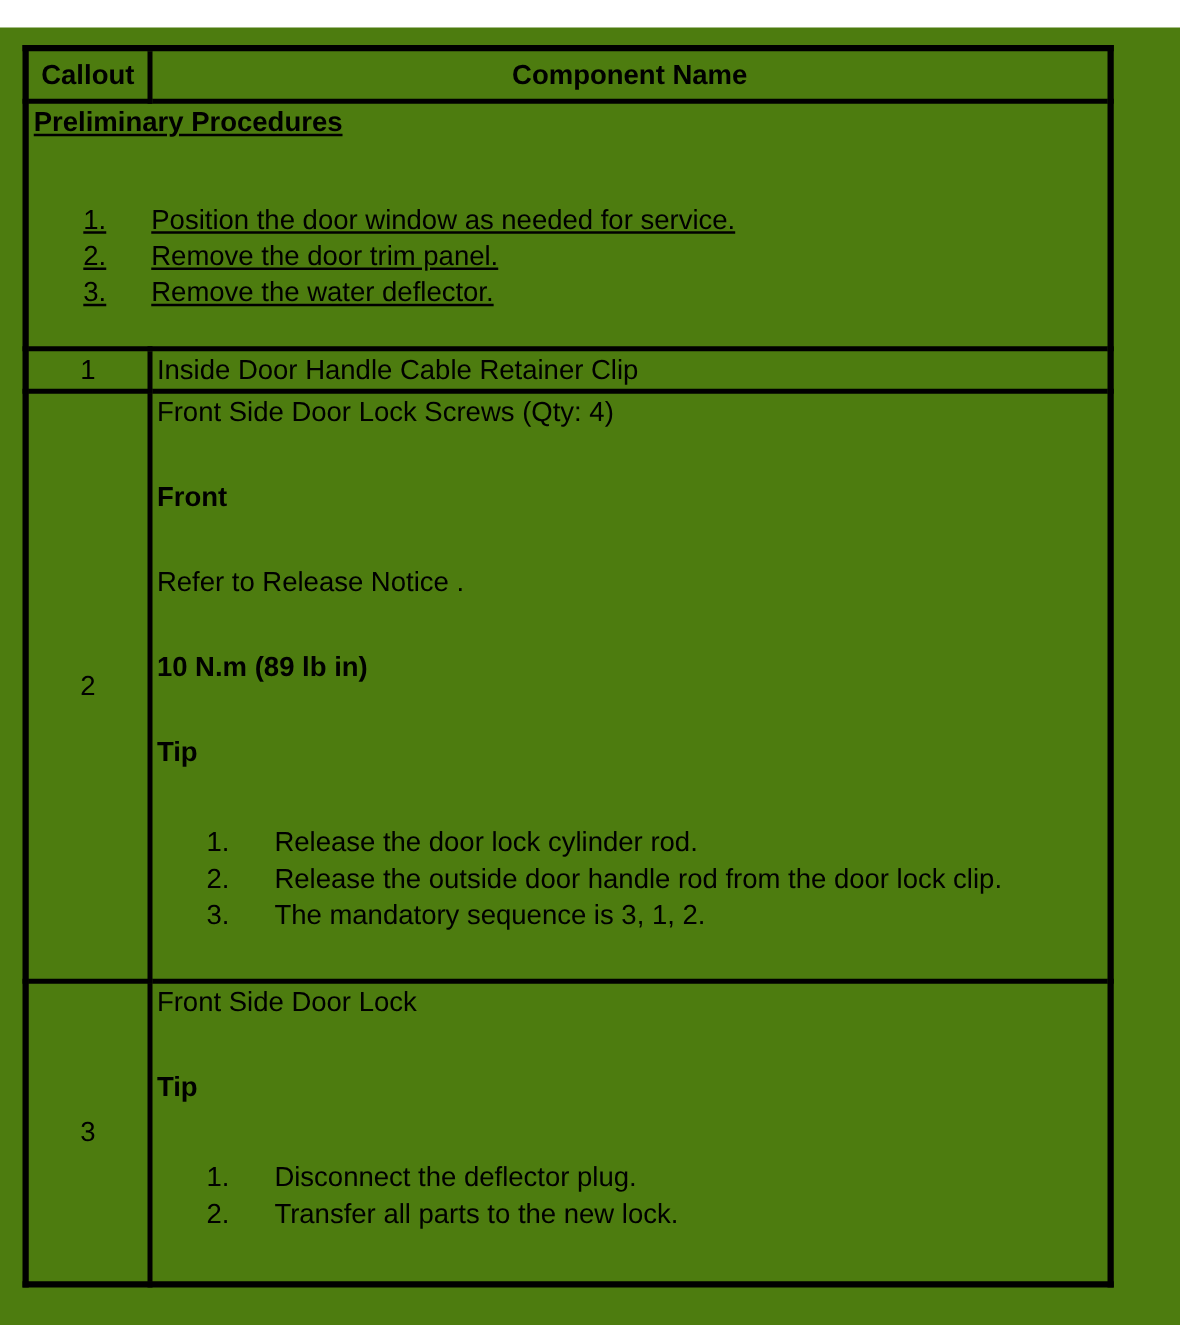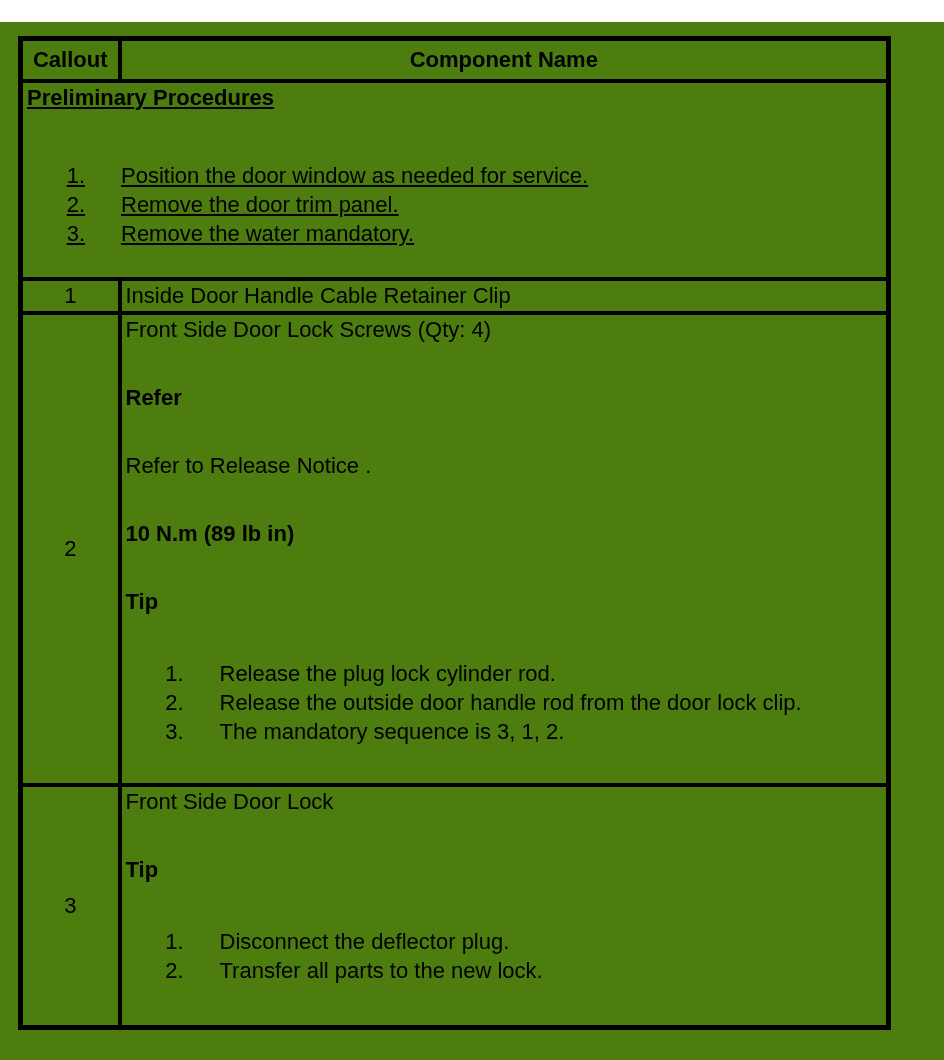--- a/index.html
+++ b/index.html
@@ -104,43 +104,43 @@
             <div class="oli">
               <span class="num">1.</span>
               <span class="txt">Position the door window as needed for service.</span>
             </div>
             <div class="oli">
               <span class="num">2.</span>
               <span class="txt">Remove the door trim panel.</span>
             </div>
             <div class="oli">
               <span class="num">3.</span>
-              <span class="txt">Remove the water mandatory.</span>
+              <span class="txt">Remove the water deflector.</span>
             </div>
           </div>
         </td>
       </tr>
 
       <tr class="row-simple">
         <td class="callout-cell">1</td>
         <td class="comp-cell vmid">Inside Door Handle Cable Retainer Clip</td>
       </tr>
 
       <tr class="row-c2">
         <td class="callout-cell">2</td>
         <td class="comp-cell">
           <p class="para">Front Side Door Lock Screws (Qty: 4)</p>
-          <p class="para b">Refer</p>
+          <p class="para b">Front</p>
           <p class="para">Refer to Release Notice .</p>
           <p class="para b">10 N.m (89 lb in)</p>
           <p class="para b">Tip</p>
           <div class="olist">
             <div class="oli">
               <span class="num">1.</span>
-              <span class="txt">Release the plug lock cylinder rod.</span>
+              <span class="txt">Release the door lock cylinder rod.</span>
             </div>
             <div class="oli">
               <span class="num">2.</span>
               <span class="txt">Release the outside door handle rod from the door lock clip.</span>
             </div>
             <div class="oli">
               <span class="num">3.</span>
               <span class="txt">The mandatory sequence is 3, 1, 2.</span>
             </div>
           </div>

